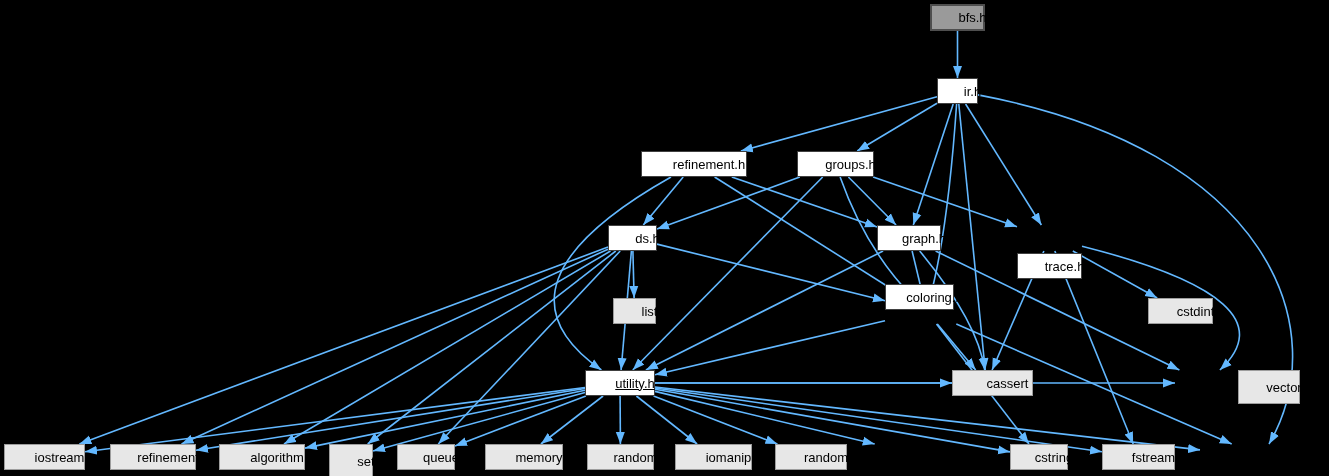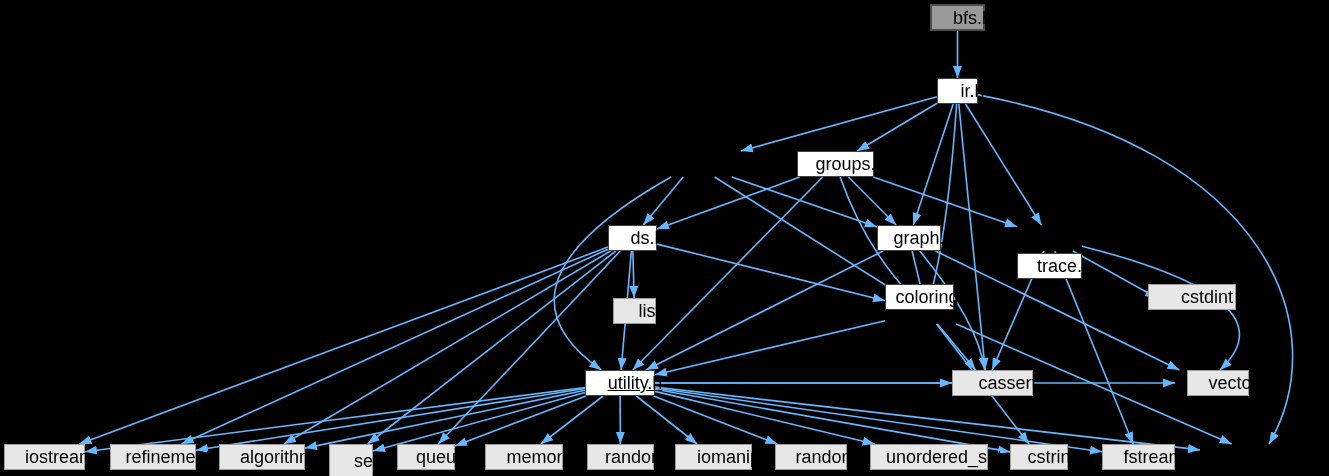--- a/index.html
+++ b/index.html
@@ -2,21 +2,21 @@
 <html style="--bg: #000000; --text: #000000; --current-fill: #9a9a9a; --current-border: #4e4e4e; --file-fill: #ffffff; --file-border: #404040; --system-fill: #e7e7e7; --system-border: #9d9d9d;"><head>
 <meta charset="utf-8">
 <style>
   html,body{margin:0;padding:0;}
   body{width:1329px;height:476px;background:var(--bg,#000);overflow:hidden;}
   #graph-canvas{position:relative;width:1329px;height:476px;}
   #graph-canvas svg{position:absolute;left:0;top:0;}
   .node{
     position:absolute;box-sizing:border-box;
     display:flex;align-items:center;justify-content:center;
-    font-family:"Liberation Sans",sans-serif;font-size:18px;line-height:1;
+    font-family:"Liberation Sans",sans-serif;font-size:13px;line-height:1;
     color:var(--text,#000);white-space:nowrap;z-index:2;padding-left:30px;
   }
   .node.current{background:var(--current-fill,#9a9a9a);border:2px solid var(--current-border,#4e4e4e);}
   .node.file{background:var(--file-fill,#fff);border:1px solid var(--file-border,#404040);}
   .node.system{background:var(--system-fill,#e7e7e7);border:1px solid var(--system-border,#9d9d9d);}
 </style>
 </head>
 <body>
 
 <div id="graph-canvas">
@@ -74,35 +74,35 @@
       <path d="M653.6,396.0 L777.4,444.0" fill="none" stroke="#63b8ff" stroke-width="1.6" marker-end="url(#arrow)"></path>
       <path d="M655.0,391.4 L874.7,444.0" fill="none" stroke="#63b8ff" stroke-width="1.6" marker-end="url(#arrow)"></path>
       <path d="M655.0,389.2 L1010.0,451.9" fill="none" stroke="#63b8ff" stroke-width="1.6" marker-end="url(#arrow)"></path>
       <path d="M655.0,388.0 L1102.0,451.8" fill="none" stroke="#63b8ff" stroke-width="1.6" marker-end="url(#arrow)"></path>
       <path d="M655.0,387.0 L1200.0,449.9" fill="none" stroke="#63b8ff" stroke-width="1.6" marker-end="url(#arrow)"></path>
       <path d="M655.0,383.0 L952.0,383.0" fill="none" stroke="#63b8ff" stroke-width="1.6" marker-end="url(#arrow)"></path>
       <path d="M655.0,383.0 L1175.0,383.0" fill="none" stroke="#63b8ff" stroke-width="1.6" marker-end="url(#arrow)"></path>
     </svg>
     <div class="node current" style="left: 930px; top: 4px; width: 55px; height: 27px;">bfs.h</div>
     <div class="node file" style="left: 937px; top: 78px; width: 41px; height: 26px;">ir.h</div>
+    <div class="node file" style="left: 641px; top: 151px; width: 106px; height: 26px;">refinement.h</div>
     <div class="node file" style="left: 797px; top: 151px; width: 77px; height: 26px;">groups.h</div>
     <div class="node file" style="left: 608px; top: 225px; width: 49px; height: 26px;">ds.h</div>
     <div class="node file" style="left: 877px; top: 225px; width: 64px; height: 26px;">graph.h</div>
     <div class="node file" style="left: 1017px; top: 225px; width: 65px; height: 26px; margin-top: 28px;">trace.h</div>
     <div class="node system" style="left: 613px; top: 298px; width: 43px; height: 26px;">list</div>
     <div class="node file" style="left: 885px; top: 284px; width: 69px; height: 26px;">coloring.h</div>
-    <div class="node system" style="left: 1148px; top: 284px; width: 88px; height: 26px;">cstdint</div>
+    <div class="node system" style="left: 1148px; top: 298px; width: 65px; height: 26px;">cstdint</div>
     <div class="node file" style="left: 585px; top: 370px; width: 70px; height: 26px; text-decoration: underline;">utility.h</div>
     <div class="node system" style="left: 952px; top: 370px; width: 81px; height: 26px;">cassert</div>
-    <div class="node system" style="left: 1187px; top: 370px; width: 62px; height: 26px;">vector</div>
+    <div class="node system" style="left: 1238px; top: 370px; width: 62px; height: 34px;">vector</div>
     <div class="node system" style="left: 4px; top: 444px; width: 81px; height: 26px;">iostream</div>
     <div class="node system" style="left: 110px; top: 444px; width: 86px; height: 26px;">refinement</div>
     <div class="node system" style="left: 219px; top: 444px; width: 86px; height: 26px;">algorithm</div>
     <div class="node system" style="left: 329px; top: 444px; width: 44px; height: 34px;">set</div>
     <div class="node system" style="left: 397px; top: 444px; width: 58px; height: 26px;">queue</div>
     <div class="node system" style="left: 485px; top: 444px; width: 78px; height: 26px;">memory</div>
     <div class="node system" style="left: 587px; top: 444px; width: 67px; height: 26px;">random</div>
     <div class="node system" style="left: 675px; top: 444px; width: 77px; height: 26px;">iomanip</div>
     <div class="node system" style="left: 775px; top: 444px; width: 72px; height: 26px;">random</div>
-    <div class="node system" style="left: 870px; top: 444px; width: 118px; height: 26px;">unordered_set</div>
     <div class="node system" style="left: 1010px; top: 444px; width: 58px; height: 26px;">cstring</div>
     <div class="node system" style="left: 1102px; top: 444px; width: 73px; height: 26px;">fstream</div>
   </div>
 
 </body></html>

